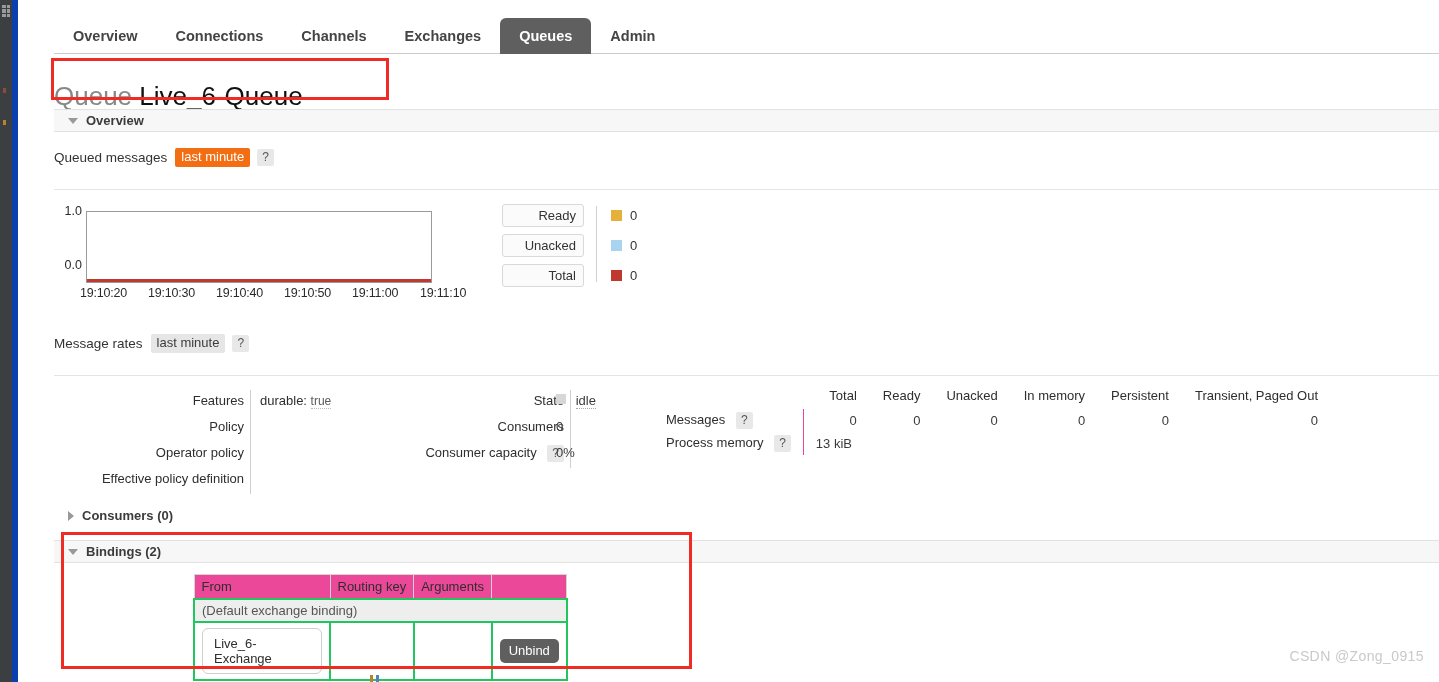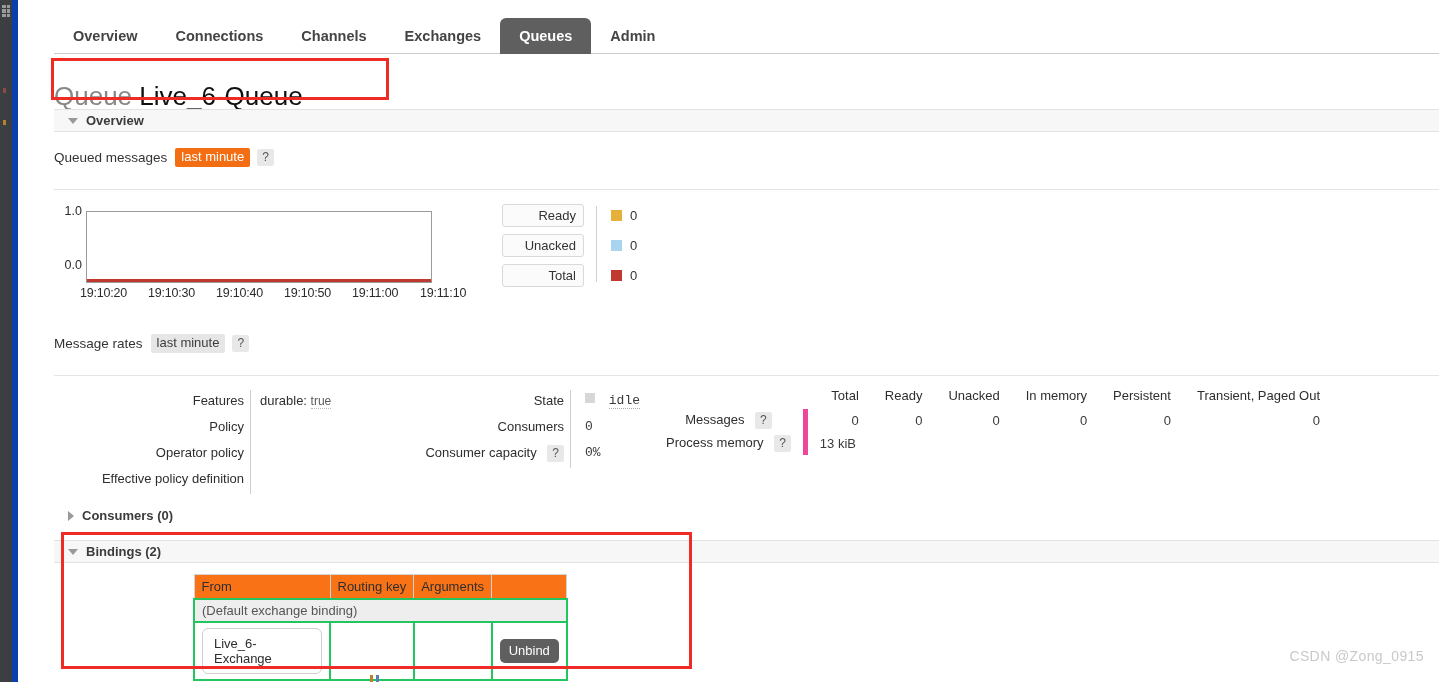--- a/index.html
+++ b/index.html
@@ -218,22 +218,22 @@
 
   
   .stats { position: absolute; top: 0; }
   .stats table { border-collapse: collapse; font-size: 13px; color:#3a3a3a; }
   .stats th {
     font-weight: normal; color:#2e2e2e; font-size: 13px;
     text-align: right; padding: 0 0 6px 26px; white-space: nowrap;
   }
   .stats td { text-align: right; padding: 3px 0 3px 26px; height: 22px; white-space: nowrap; }
   .stats td.rowlab {
-    text-align: center; padding-right: 12px; padding-left: 0;
-    color:#2e2e2e; border-right: 5px solid #ec4899; white-space: nowrap;
+    text-align: left; padding-right: 12px; padding-left: 0;
+    color:#2e2e2e; border-right: 1px solid #ec4899; white-space: nowrap;
   }
   .stats th.rowlab { border: none; }
 
   
   .anno-bind {
     position: absolute;
     left: 43px; top: 532px; width: 631px; height: 137px;
     border: 3px solid #ee2b24;
     pointer-events: none;
     z-index: 5;
@@ -241,21 +241,21 @@
   .btable {
     margin-left: 175px; margin-top: 11px;
     border-collapse: collapse;
     font-size: 13px;
     background: #fff;
   }
   .btable th {
     font-weight: normal; text-align: left;
     border: 1px solid #d4d4d4;
     padding: 4px 7px; color:#2e2e2e;
-    background: #f97316;
+    background: #ec4899;
     white-space: nowrap;
   }
   .btable td {
     border: 2px solid #22c55e;
     padding: 5px 7px;
     vertical-align: middle;
   }
   .btable tr.defrow td {
     background: #eeeeee; color: #555; padding: 3px 7px;
   }
@@ -413,21 +413,21 @@
       <div class="dcol dlabels" style="left:330px; width:180px;">
         <div>State</div>
         <div>Consumers</div>
         <div>
           <span>Consumer capacity</span>
           <span class="qmark">?</span>
         </div>
       </div>
       <div class="vrule" style="left:516px; height:78px;"></div>
 
-      <div class="dcol dvals" style="left:531px; width:110px;font-family:Liberation Mono, monospace;">
+      <div class="dcol dvals" style="left:502px; width:110px;">
         <div>
           <span class="state-box"></span>
           <span class="dotted">idle</span>
         </div>
         <div>0</div>
         <div>0%</div>
       </div>
 
       <div class="stats" style="left:612px;">
         <table>

